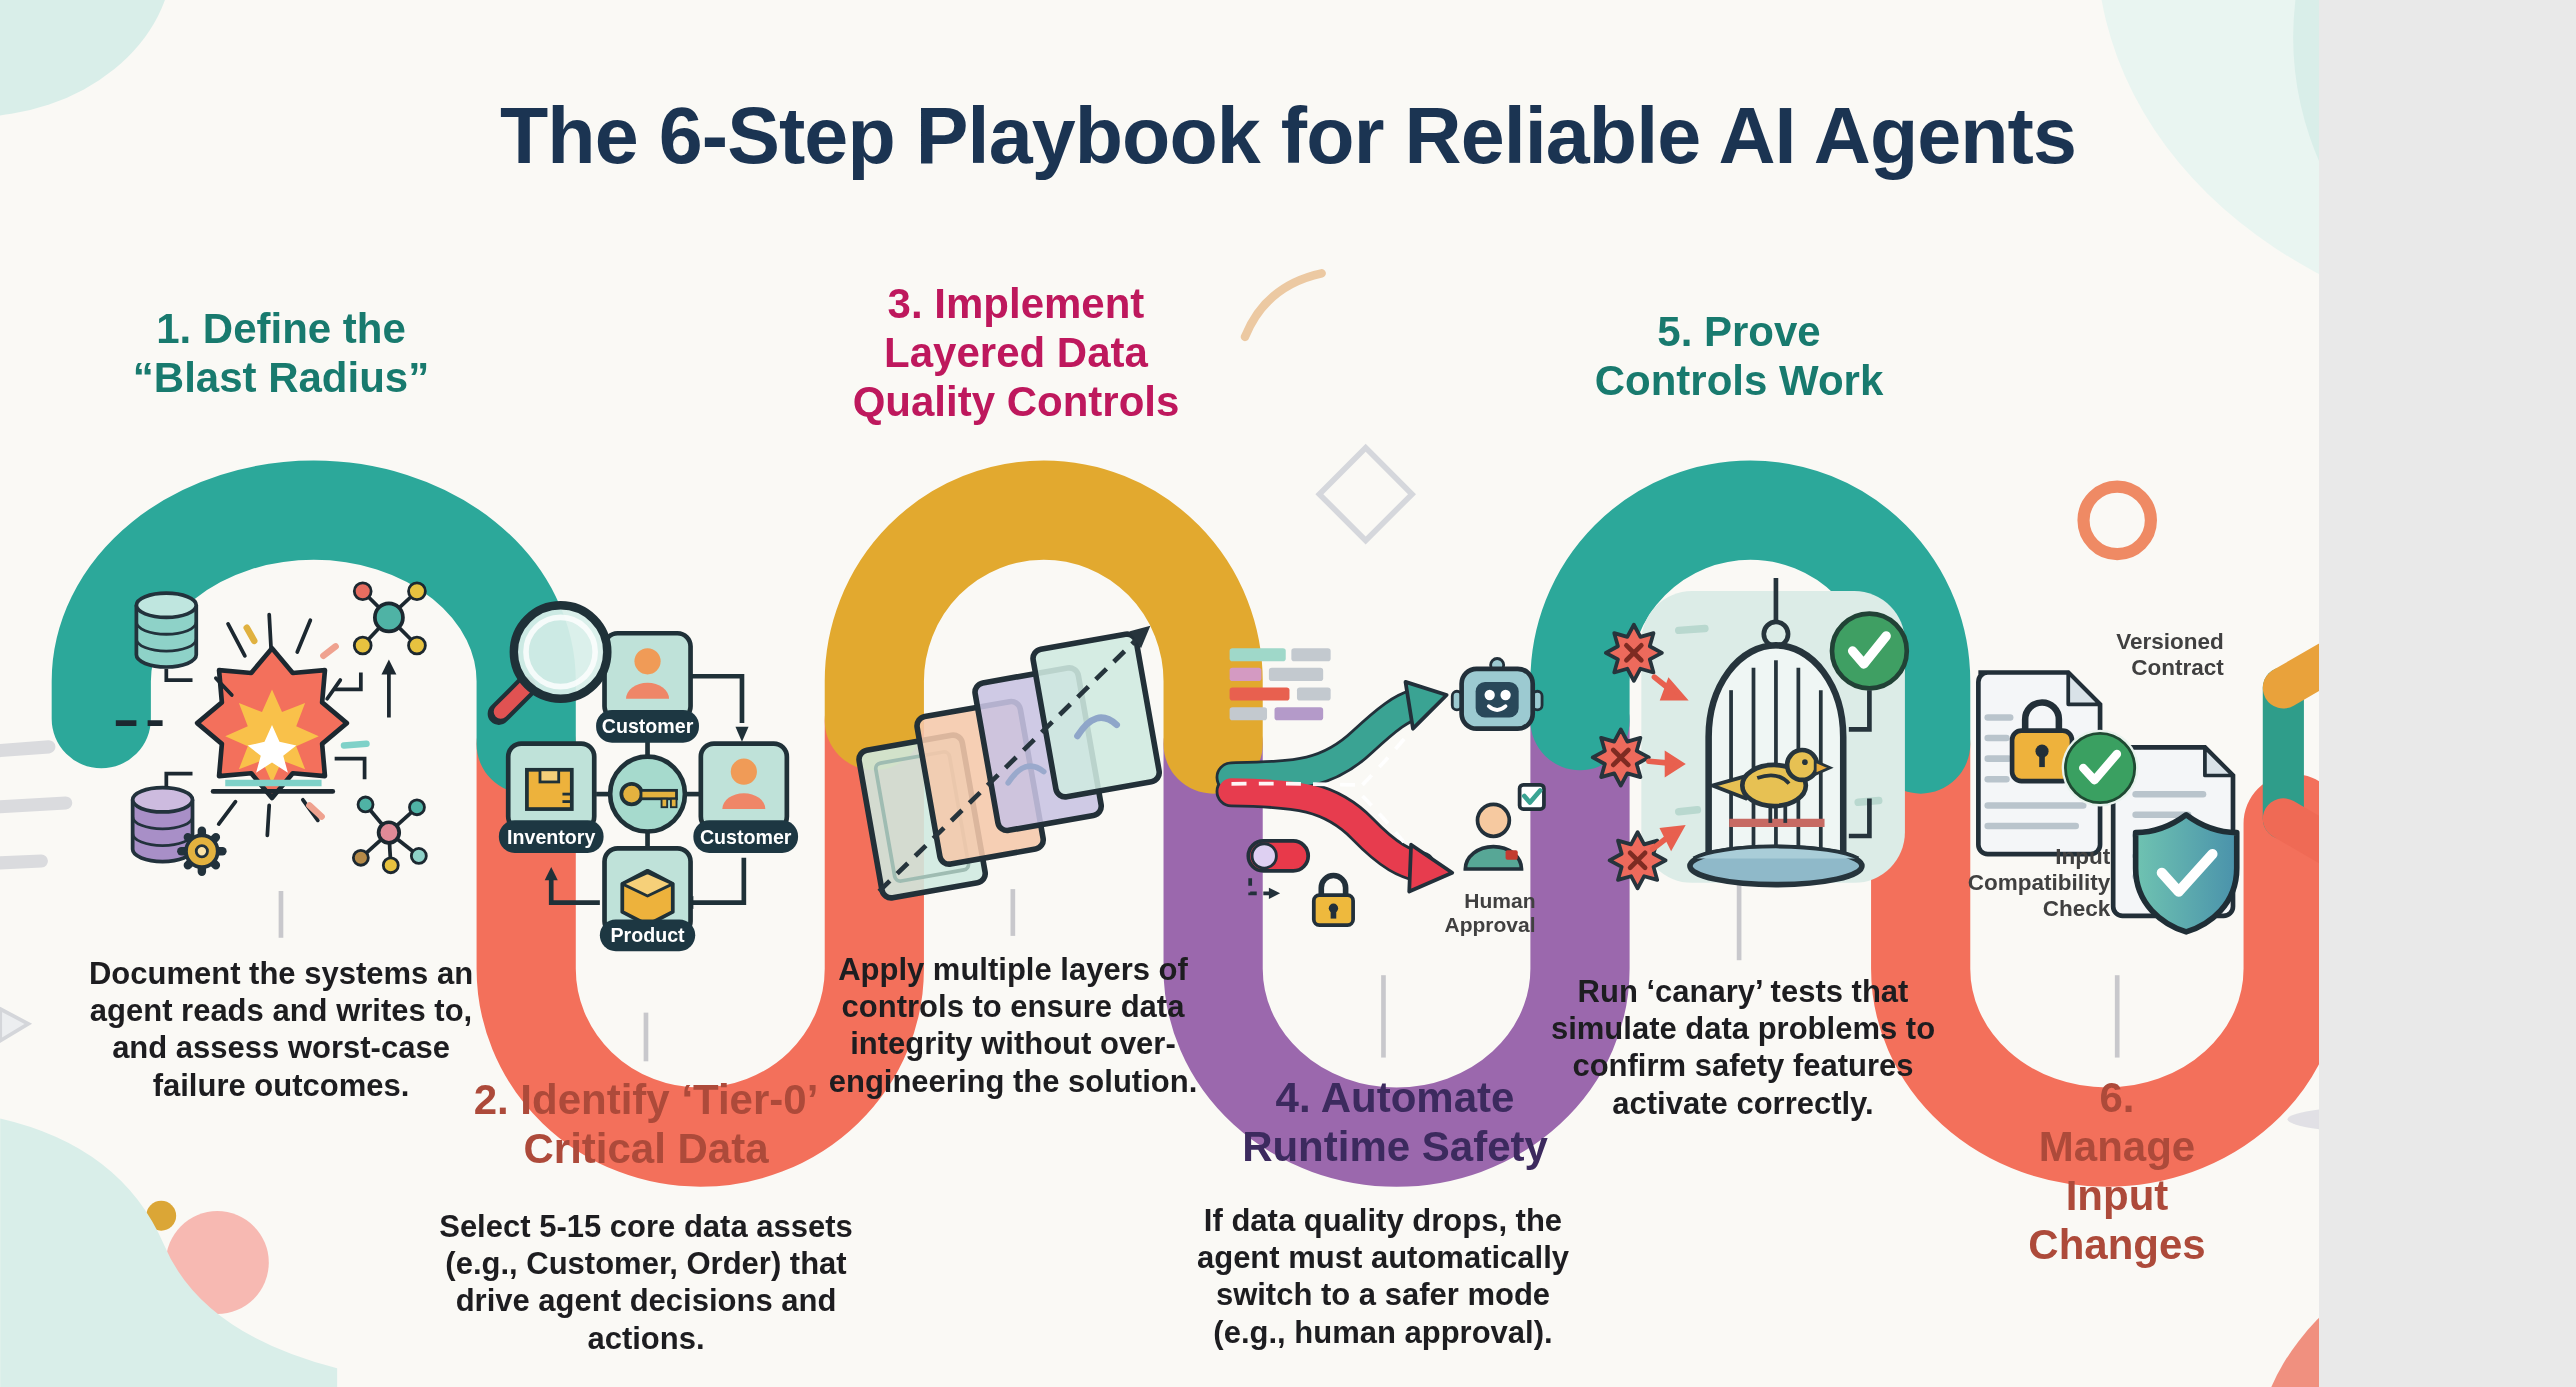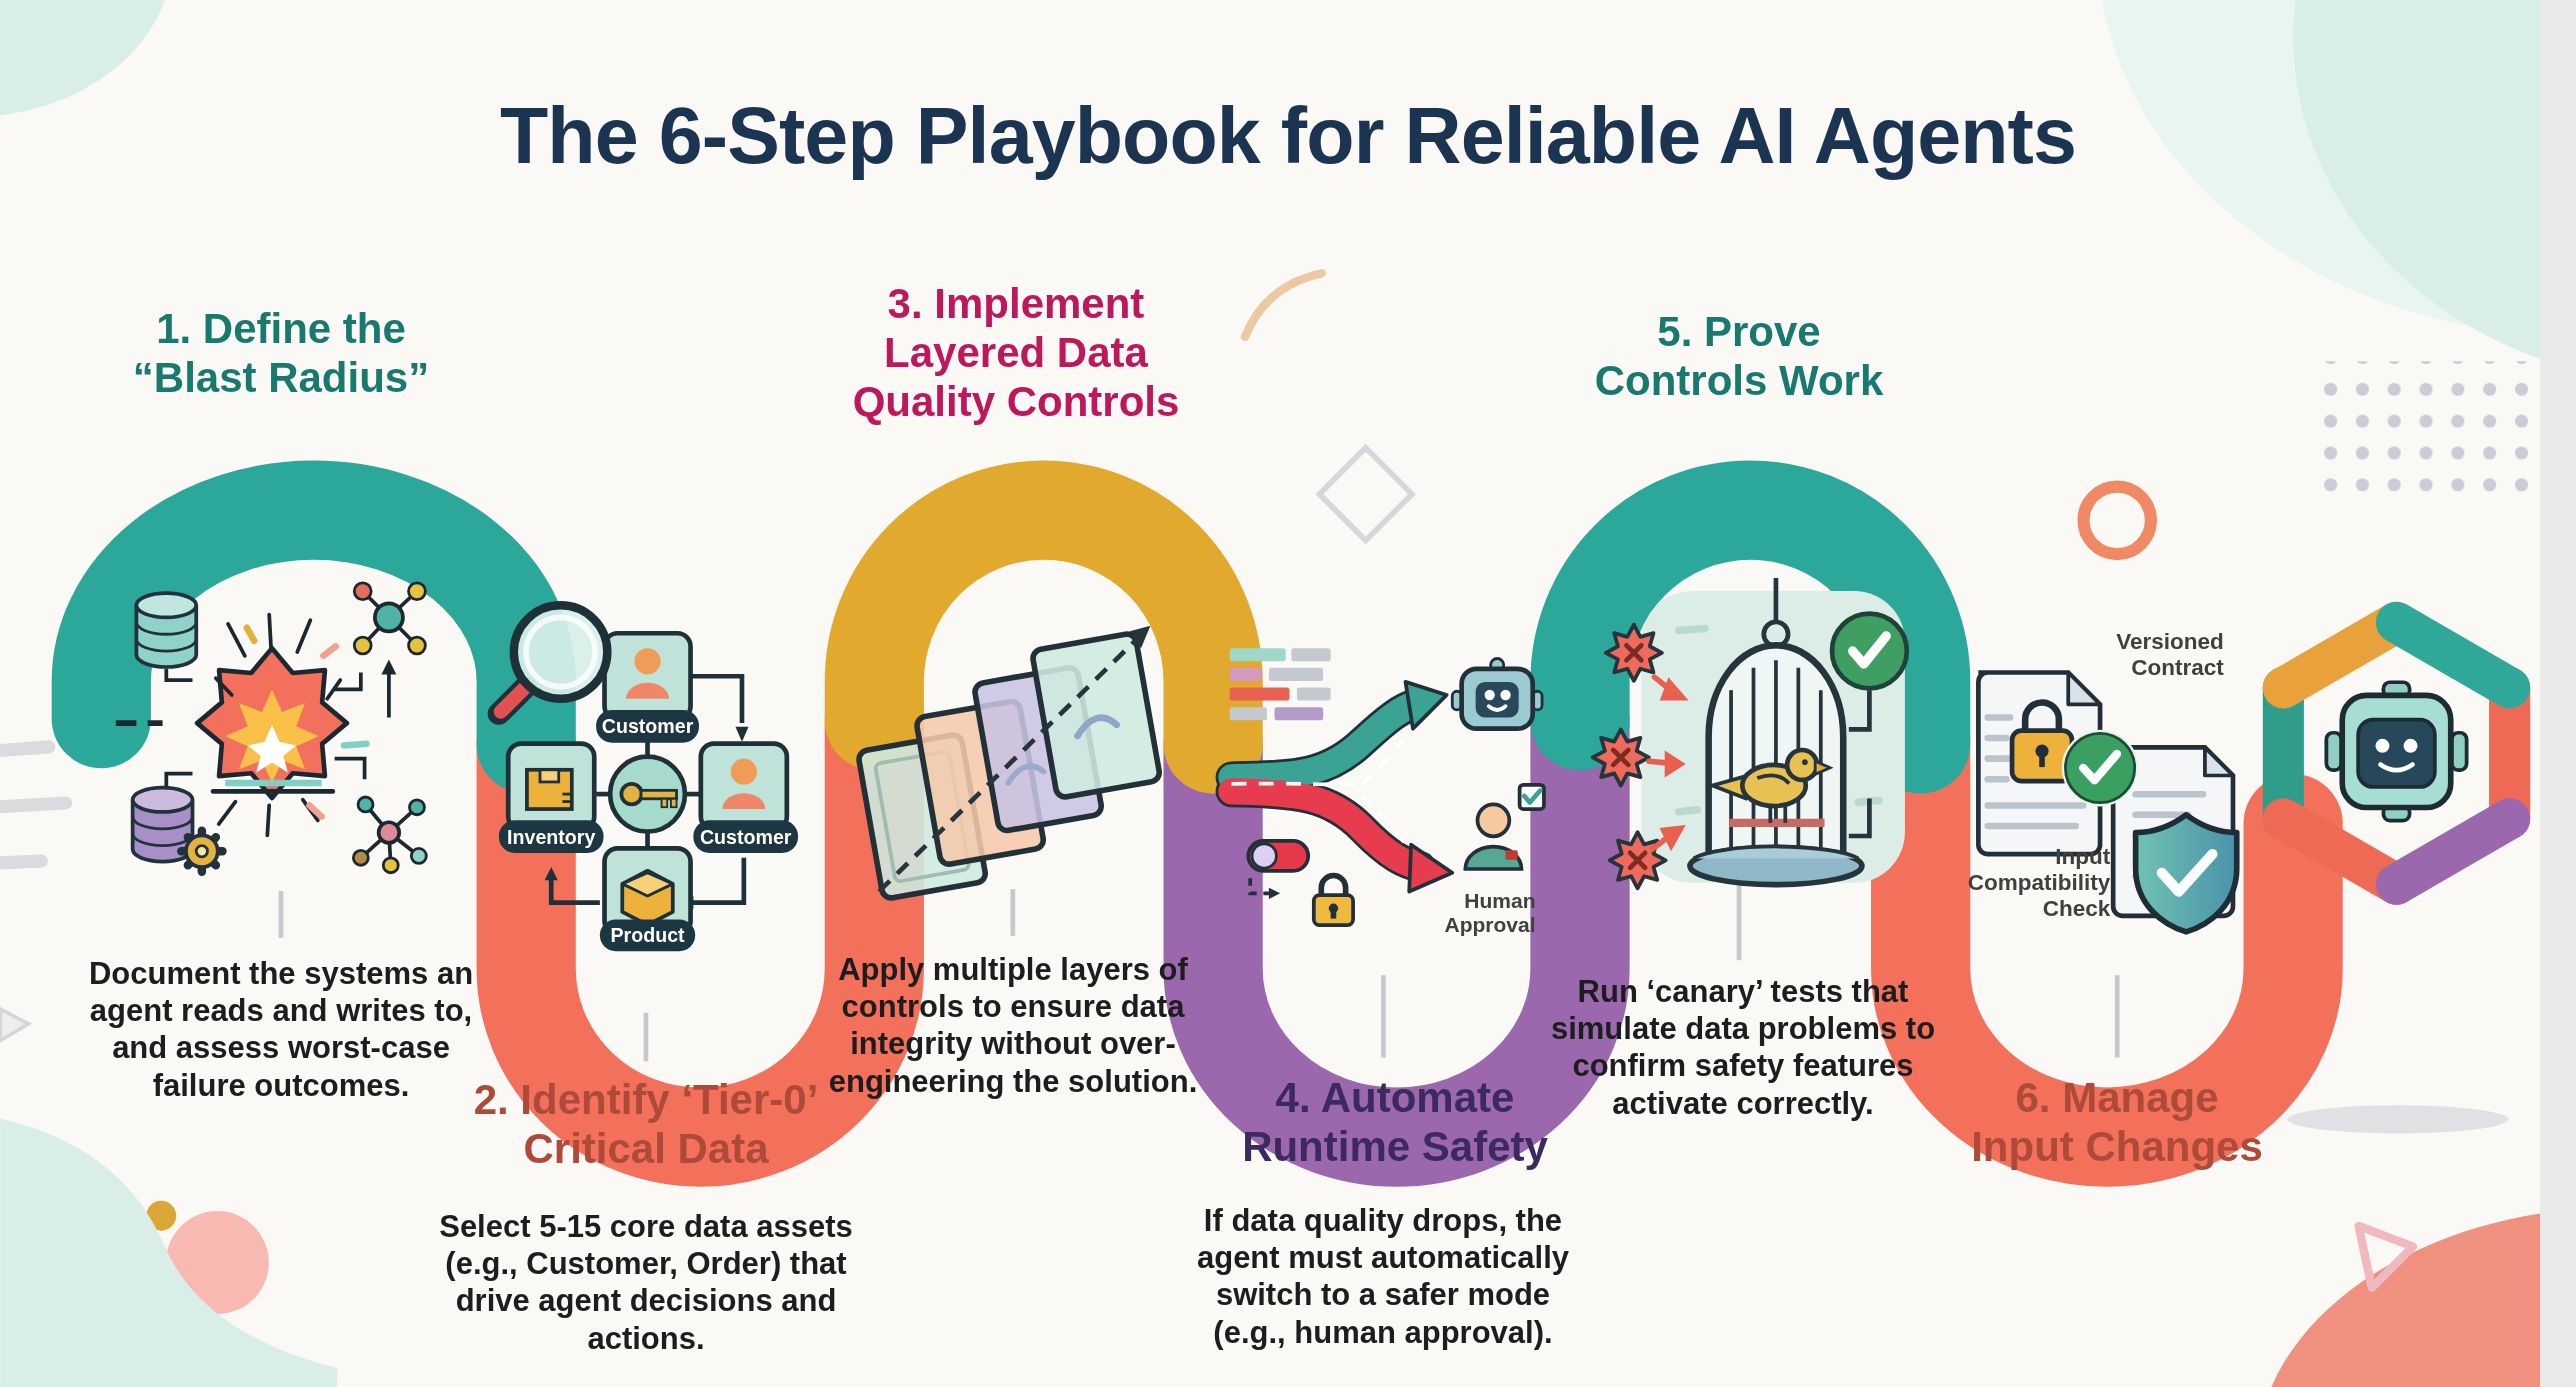--- a/index.html
+++ b/index.html
@@ -1,16 +1,16 @@
 <!DOCTYPE html>
 <html style="font-size:15px"><head>
 <meta charset="utf-8">
 <style>
   html,body{margin:0;padding:0;background:#e9e9e9;}
-  .canvas{position:relative;width:2540px;height:1387px;background:#faf9f5;overflow:hidden;
+  .canvas{position:relative;width:2319px;height:1387px;background:#faf9f5;overflow:hidden;
           font-family:"Liberation Sans", sans-serif;}
   svg{overflow:visible;}
   .layer{position:absolute;left:0;top:0;}
   .title{position:absolute;left:1288px;top:90px;transform:translateX(-50%);
          font-size:79px;font-weight:bold;letter-spacing:-0.9px;color:#1b3452;white-space:nowrap;z-index:5;}
   .head{position:absolute;transform:translateX(-50%);text-align:center;font-weight:bold;
         font-size:42px;line-height:1.17;white-space:pre-line;z-index:5;}
   .body-txt{position:absolute;transform:translateX(-50%);text-align:center;font-weight:bold;
         font-size:31px;line-height:1.2;color:#1d1d20;white-space:pre-line;z-index:5;}
   .icon-label{position:absolute;transform:translateX(-50%);text-align:right;font-weight:bold;

